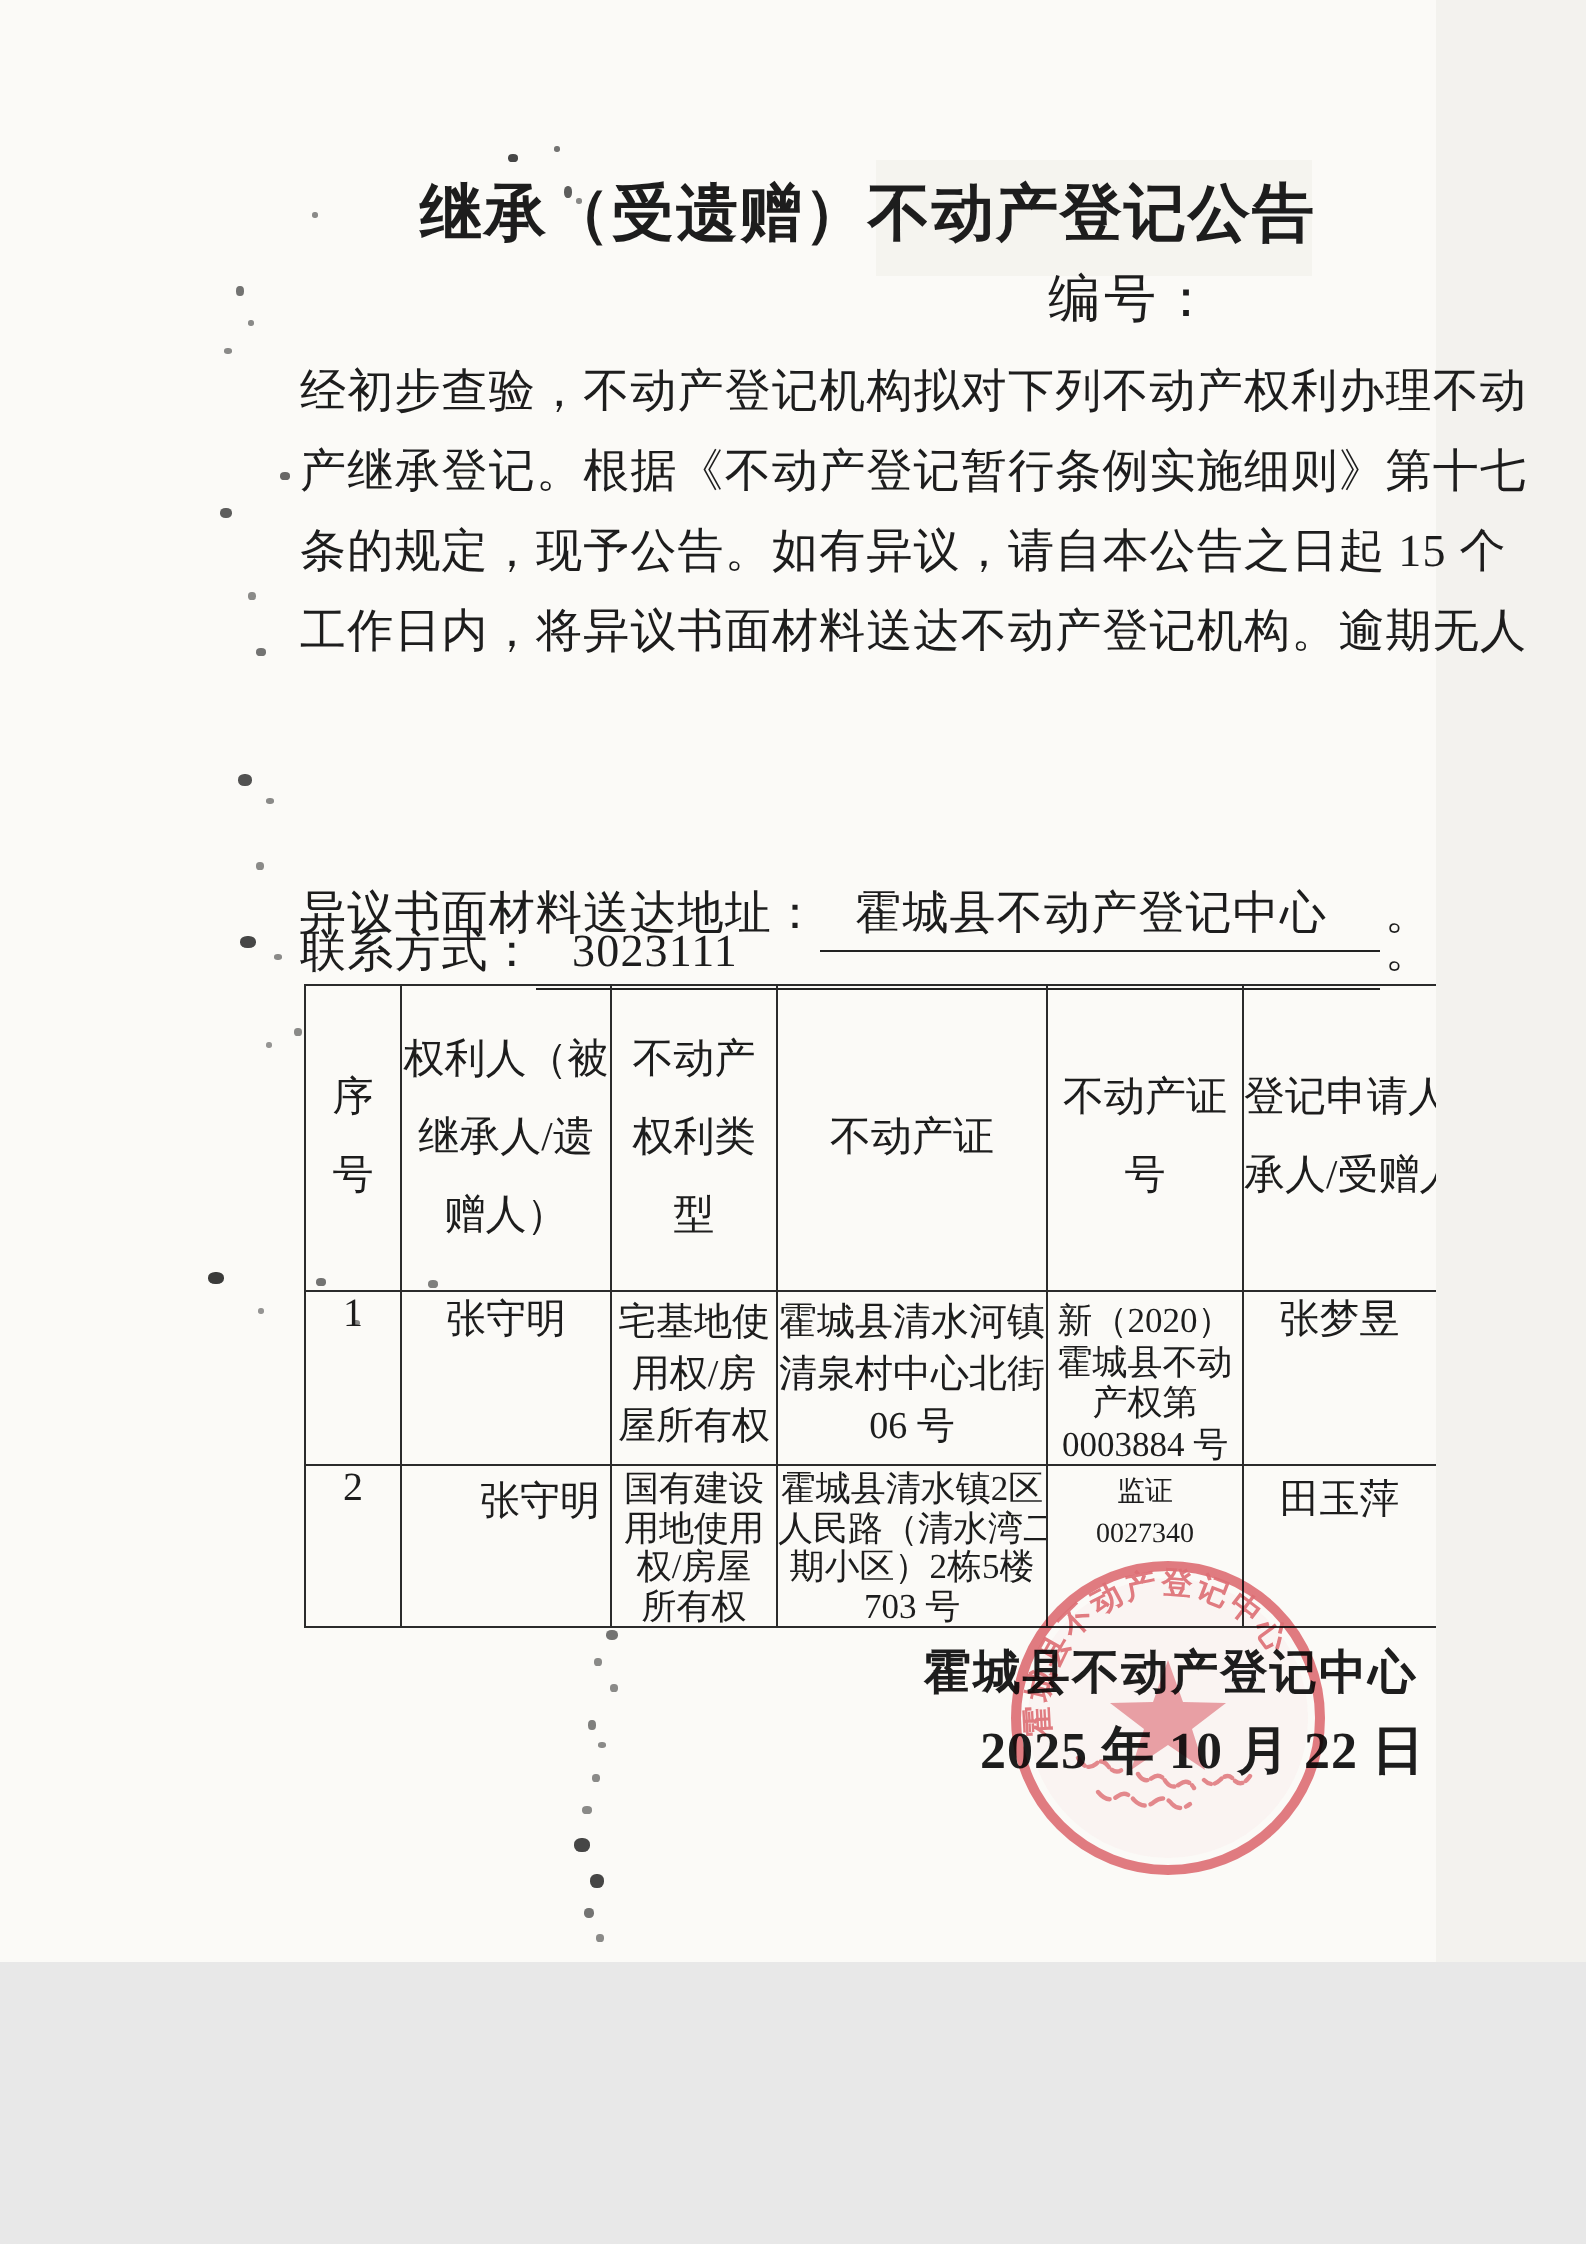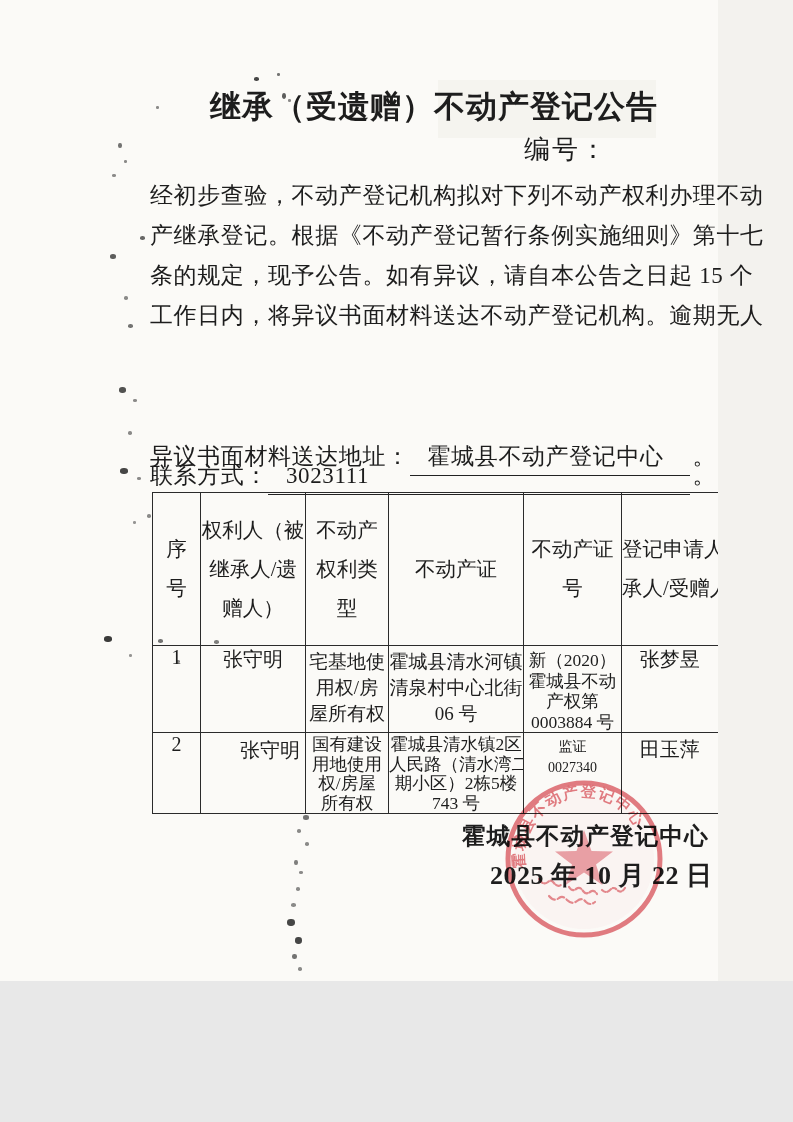--- a/index.html
+++ b/index.html
@@ -126,21 +126,21 @@
     <tr class="row-2">
       <td class="t-seq">2</td>
       <td class="t-name">张守明</td>
       <td class="t-type">国有建设
 用地使用
 权/房屋
 所有权</td>
       <td class="t-loc">霍城县清水镇2区
 人民路（清水湾二
 期小区）2栋5楼
-743 号</td>
+703 号</td>
       <td class="t-cert">监证
 0027340</td>
       <td class="t-app">田玉萍</td>
     </tr>
   </tbody>
     </table>
 
   <div class="footer-org">霍城县不动产登记中心</div>
   <div class="footer-date">2025 年 10 月 22 日</div>
 

